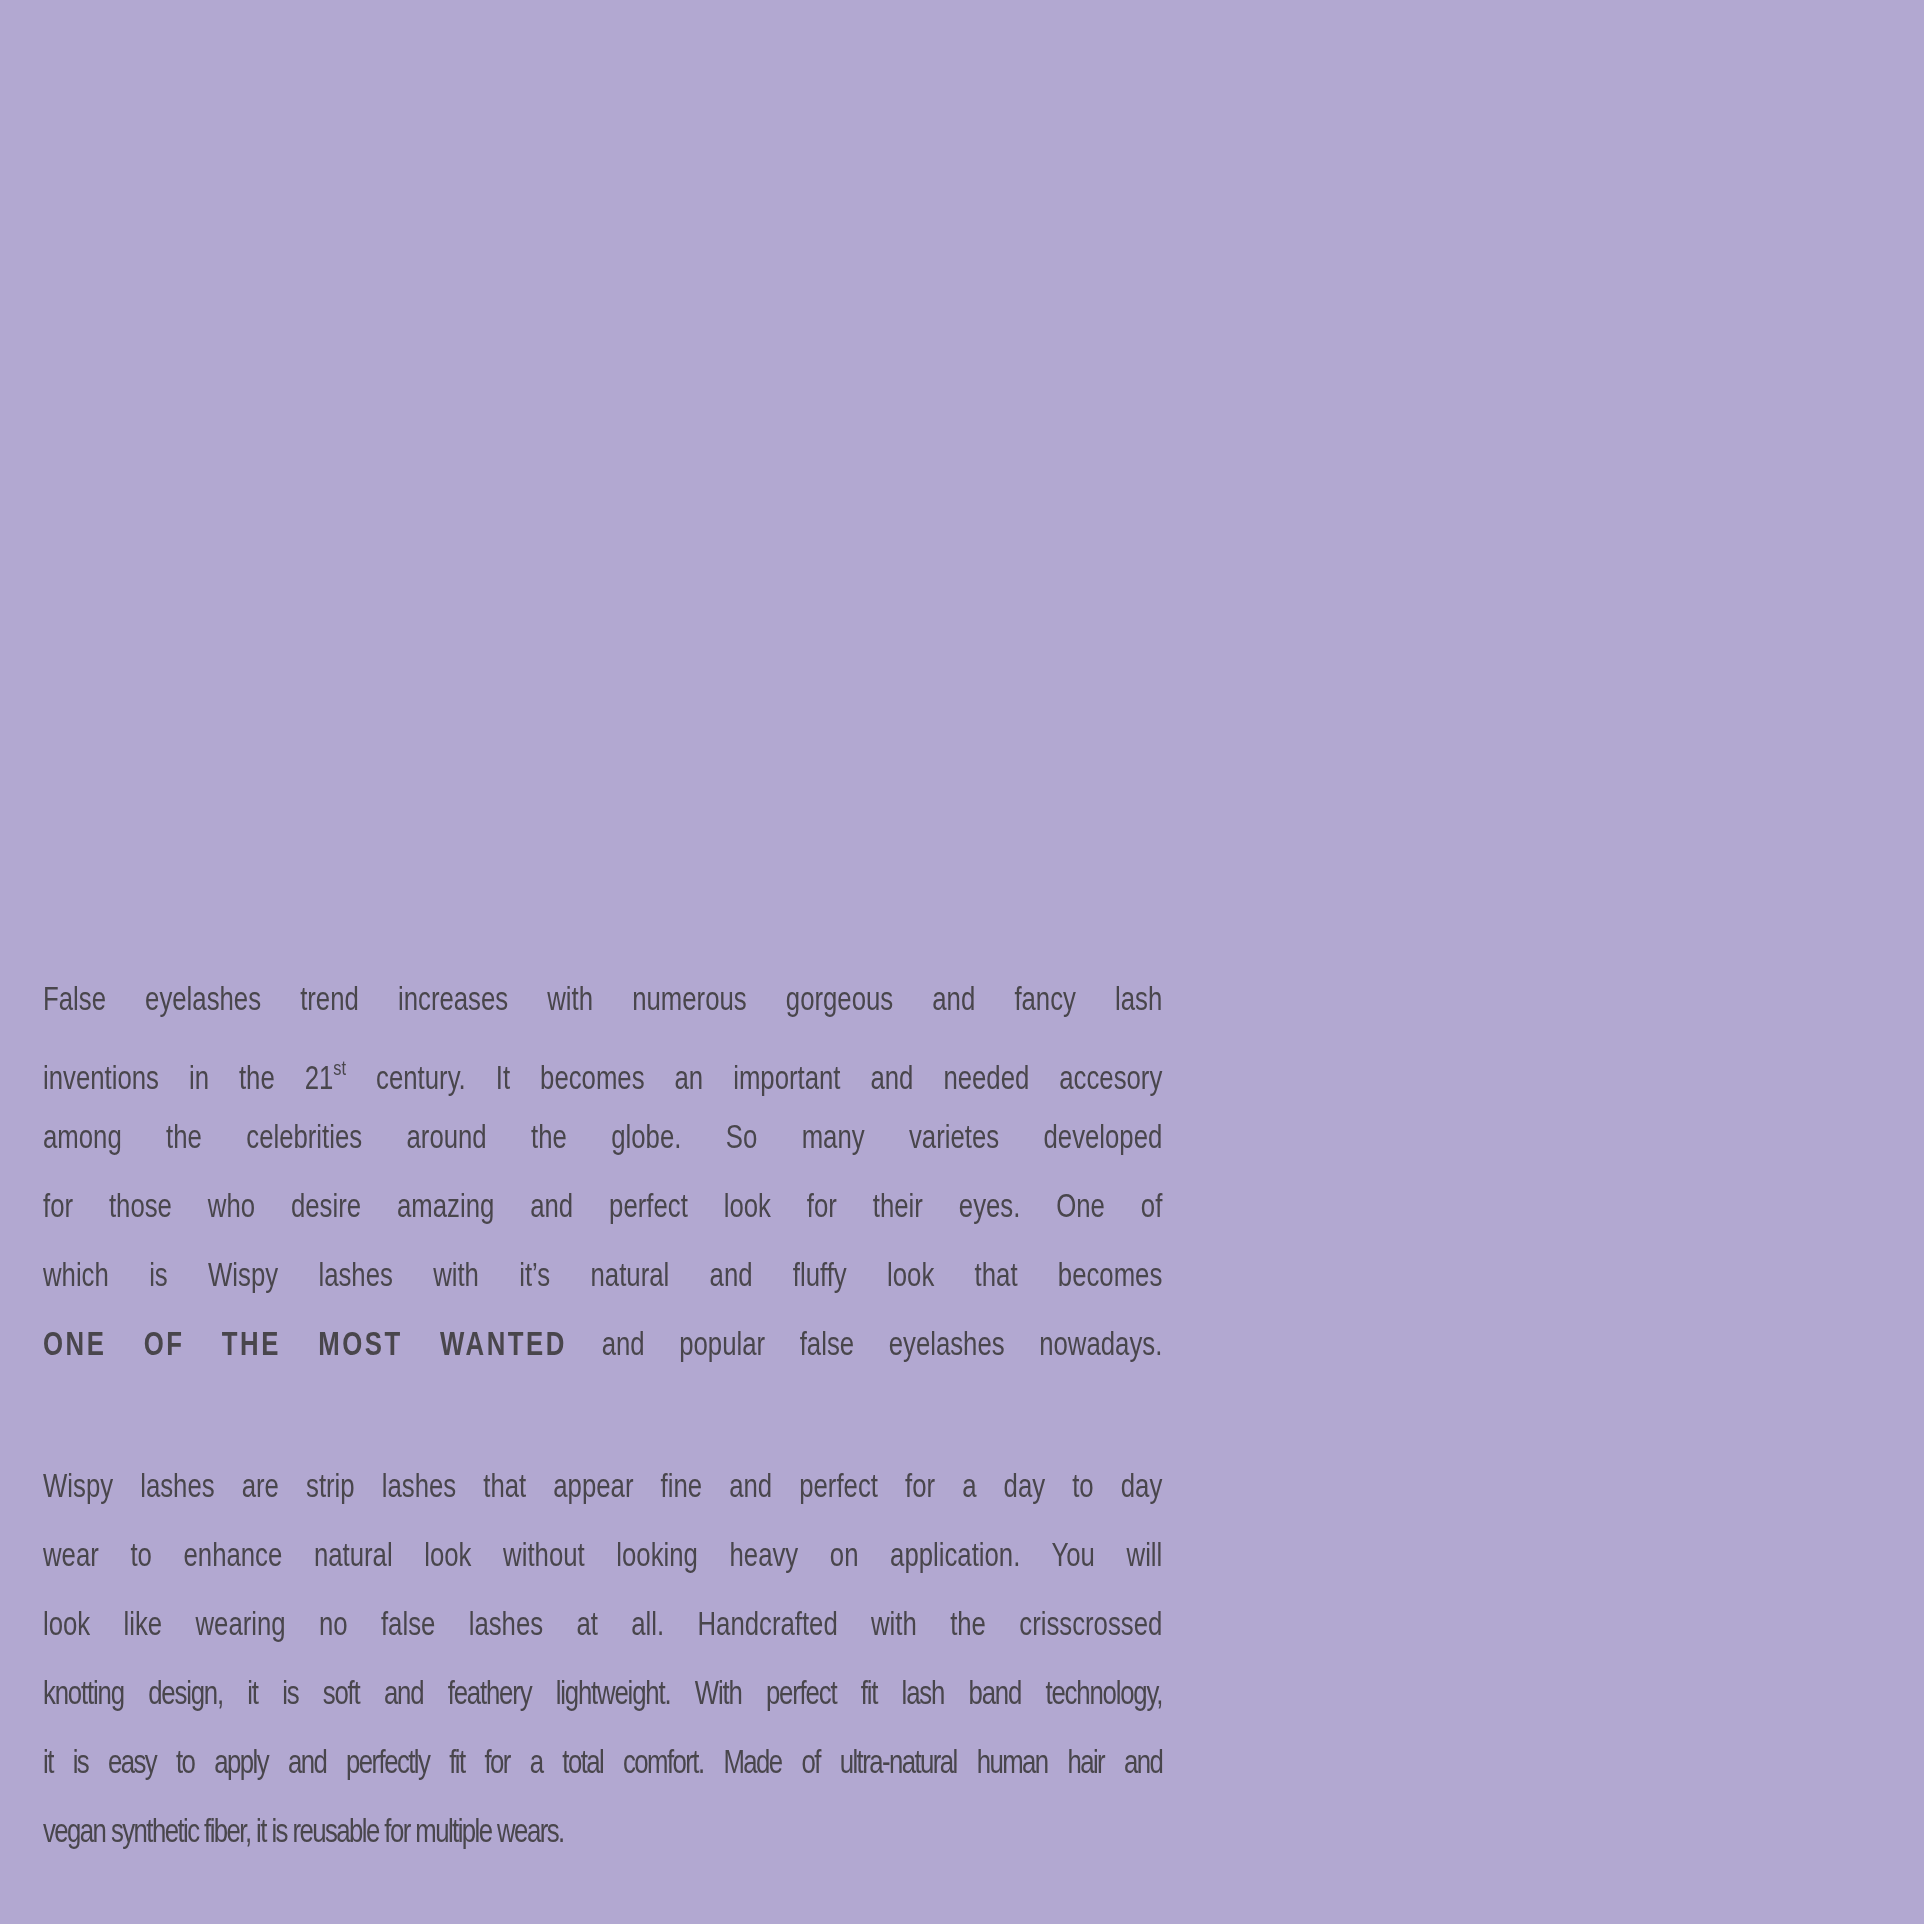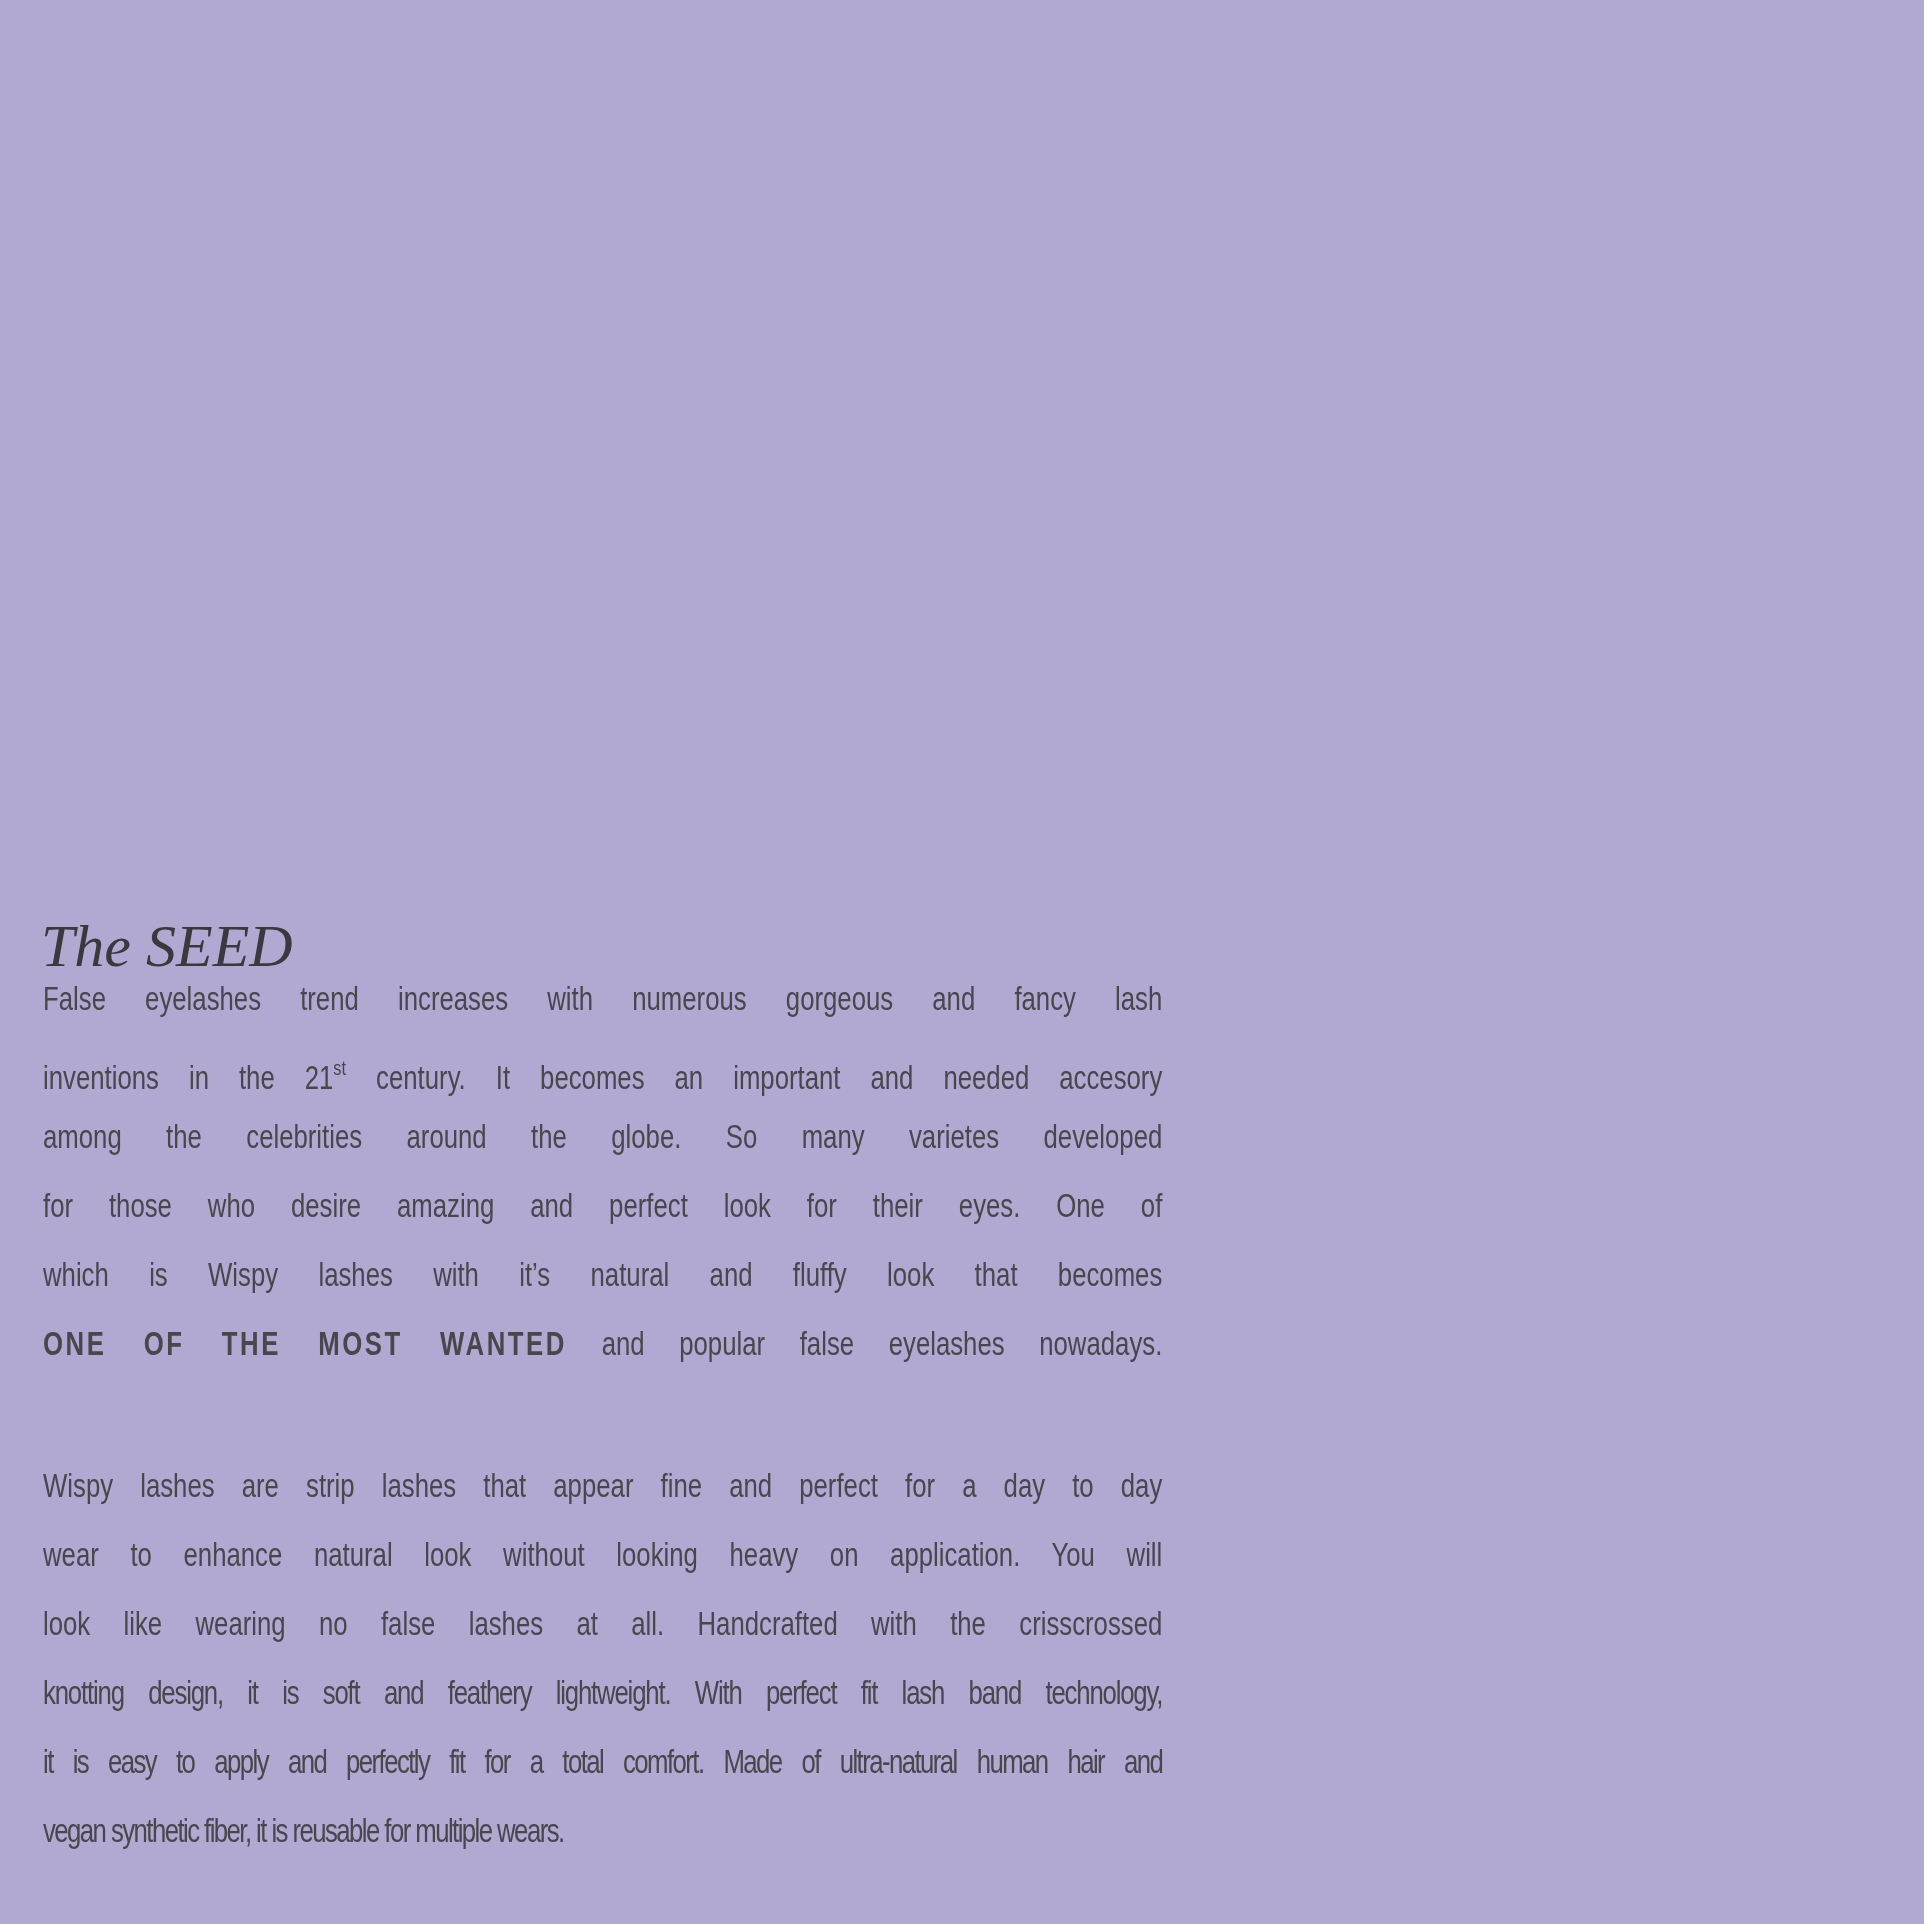--- a/index.html
+++ b/index.html
@@ -60,21 +60,20 @@
   .emphasis-bold {
     font-weight: 700;
     letter-spacing: 3.3px;
   }
 </style>
 </head>
 <body>
 
 <div class="canvas">
 
-  <h1 class="page-title">The SEED</h1>
 
   <div class="body-text">
 
     <div class="para para-1">
       <div class="text-line">False eyelashes trend increases with numerous gorgeous and fancy lash</div>
 
       <div class="text-line"><span>inventions in the 21</span><sup class="ordinal-sup">st</sup><span> century. It becomes an important and needed accesory</span></div>
 
       <div class="text-line">among the celebrities around the globe. So many varietes developed</div>
 

